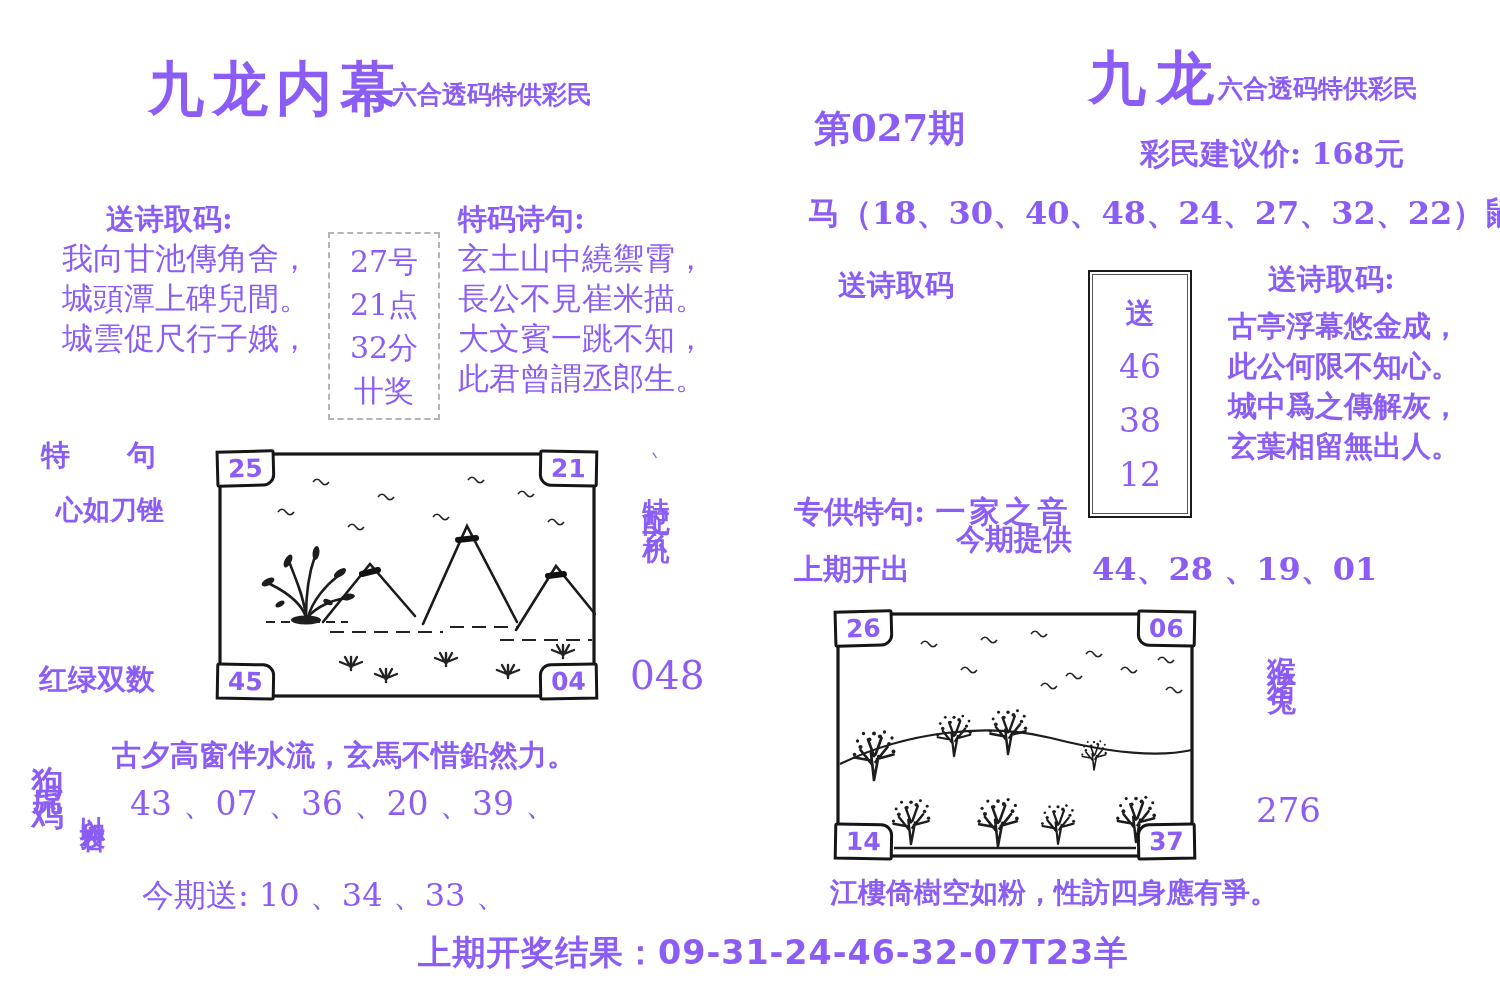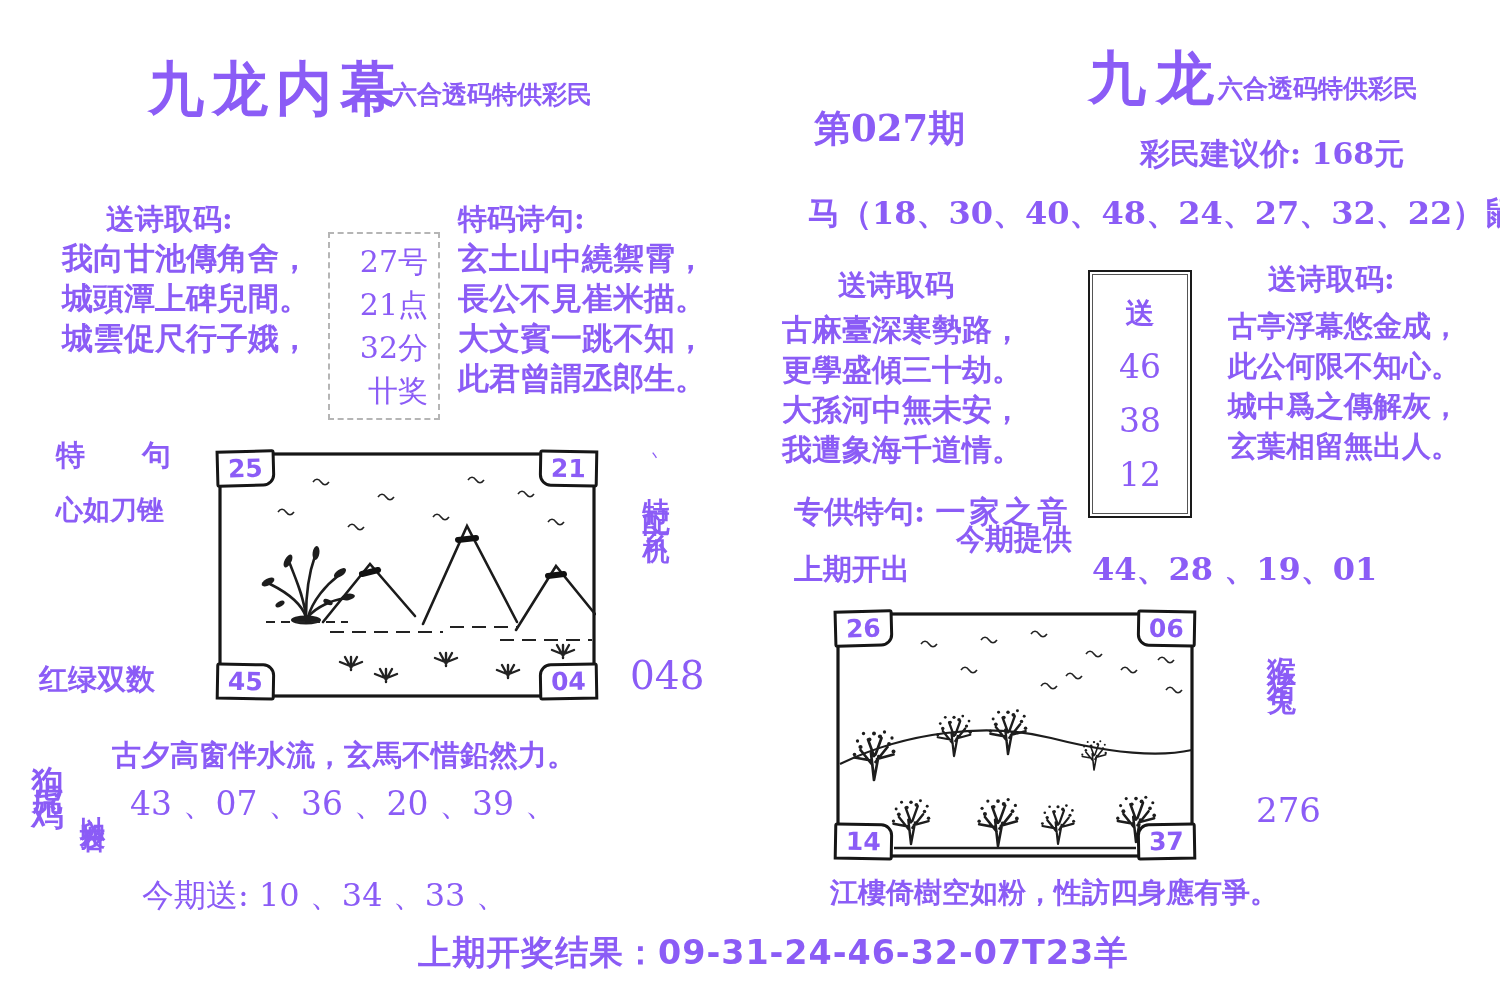--- a/index.html
+++ b/index.html
@@ -10,25 +10,25 @@
   .abs{position:absolute;white-space:nowrap;}
   .kai{font-family:"DejaVu Serif","Liberation Serif",serif;font-weight:700;}
   .song{font-family:"DejaVu Serif","Liberation Serif",serif;font-weight:400;}
   .sans{font-family:"DejaVu Sans","Liberation Sans",sans-serif;}
   .vtext{writing-mode:vertical-rl;text-orientation:upright;}
   .poem-line{display:block;}
   
   .title-main{font-size:56px;font-weight:700;letter-spacing:8px;transform:scaleY(1.05);}
   .subtitle{font-size:25px;font-weight:700;}
   .heading{font-size:29px;font-weight:700;}
-  .poem{font-size:31px;font-weight:700;line-height:40px;}
+  .poem{font-size:31px;font-weight:400;line-height:40px;}
   .poem-sm{font-size:29px;font-weight:700;line-height:40px;}
   
   .code-box{
-    border:2px dashed #b5b5b5;padding:6px 10px;text-align:right;
+    border:2px dashed #b5b5b5;padding:6px 10px;text-align:center;
     font-size:30px;line-height:43px;font-weight:400;background:#fff;
   }
   
   .gift-box{
     border:2px solid #1a1a1a;outline:1px solid #555;outline-offset:-5px;
     padding:14px 0;text-align:center;width:100px;background:#fff;
     font-size:33px;line-height:54px;
   }
   
   .sketch{position:absolute;background:#fff;}
@@ -67,21 +67,21 @@
   </div>
 
   <div class="abs heading" style="left:458px;top:200px;">特码诗句:</div>
   <div class="abs poem" style="left:458px;top:238px;">
     <span class="poem-line">玄土山中繞禦霄，</span>
     <span class="poem-line">長公不見崔米描。</span>
     <span class="poem-line">大文賓一跳不知，</span>
     <span class="poem-line">此君曾謂丞郎生。</span>
   </div>
 
-  <div class="abs heading" style="left:56px;top:436px;letter-spacing:14px;">特　句</div>
+  <div class="abs heading" style="left:41px;top:436px;letter-spacing:14px;">特　句</div>
   <div class="abs kai" style="left:56px;top:492px;font-size:27px;">心如刀锉</div>
   <div class="abs heading" style="left:39px;top:660px;">红绿双数</div>
 
   <div class="sketch" style="left:218px;top:452px;width:378px;height:246px;">
     <svg width="378" height="246" viewBox="0 0 378 246">
       <rect x="2" y="2" width="374" height="242" fill="none" stroke="#161616" stroke-width="3.2"></rect>
       <defs>
         <path id="bird" d="M0,0 q4,-5.5 8,0 q4,5.5 8,0" stroke="#222" stroke-width="1.6" fill="none"></path>
         <g id="grass" stroke="#222" stroke-width="2.4" fill="none" stroke-linecap="round">
           <path d="M0,0 L0,-13 M0,-2 L-6,-13 M0,-2 L6,-13 M-1,-4 L-11,-8 M1,-4 L11,-8"></path>
@@ -155,26 +155,20 @@
   <div class="abs song" style="left:130px;top:782px;font-size:33px;">43 、07 、36 、20 、39 、</div>
   <div class="abs song" style="left:142px;top:874px;font-size:32px;"><span>今期送:</span> <span>10 、34 、33 、</span></div>
 
   <div class="abs kai" style="left:1088px;top:40px;font-size:58px;letter-spacing:10px;">九龙</div>
   <div class="abs subtitle kai" style="left:1218px;top:72px;">六合透码特供彩民</div>
   <div class="abs kai" style="left:814px;top:104px;font-size:37px;">第027期</div>
   <div class="abs kai" style="left:1140px;top:134px;font-size:30px;">彩民建议价: 168元</div>
   <div class="abs song" style="left:808px;top:192px;font-size:32px;font-weight:700;">马（18、30、40、48、24、27、32、22）鼠</div>
 
   <div class="abs heading" style="left:838px;top:266px;">送诗取码</div>
-  <div class="abs poem-sm" style="left:782px;top:310px;font-size:30px;">
-    <span class="poem-line">古麻臺深寒勢路，</span>
-    <span class="poem-line">更學盛傾三十劫。</span>
-    <span class="poem-line">大孫河中無未安，</span>
-    <span class="poem-line">我遭象海千道情。</span>
-  </div>
 
   <div class="abs gift-box song" style="left:1088px;top:270px;">
     <span class="poem-line kai" style="font-size:29px;">送</span>
     <span class="poem-line">46</span>
     <span class="poem-line">38</span>
     <span class="poem-line">12</span>
   </div>
 
   <div class="abs heading" style="left:1268px;top:260px;">送诗取码:</div>
   <div class="abs poem-sm" style="left:1228px;top:306px;">

